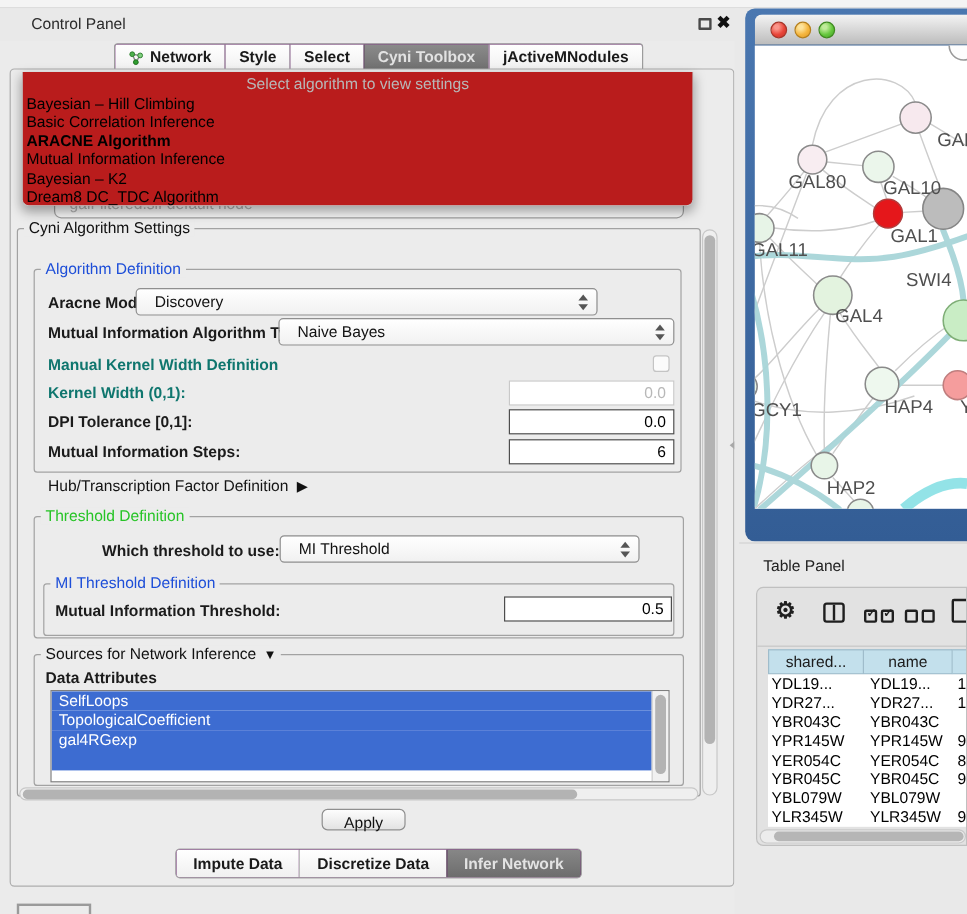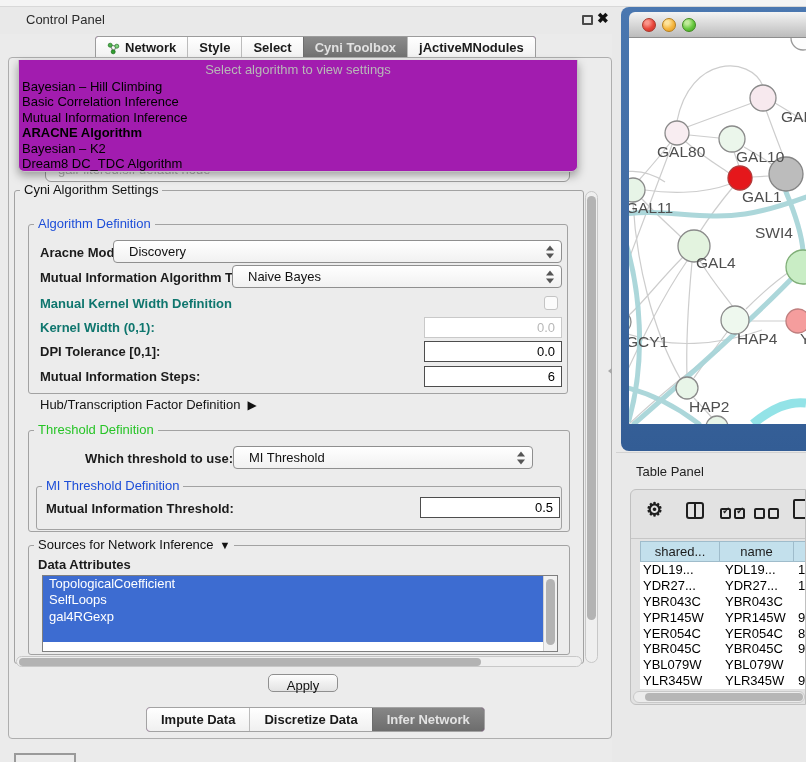--- a/index.html
+++ b/index.html
@@ -23,21 +23,21 @@
   .tab.sel{background:linear-gradient(#8b8b8b,#6f6f6f);color:#e2e2e2;border-left-color:#6f6f6f;}
   .tabicon{display:inline-flex;width:13px;height:13px;}
 
   .cp-content{left:8px;top:57px;width:604px;height:682px;border:1px solid #aeaeae;border-radius:4px;background:#ececec;box-sizing:border-box;}
 
   
   .bg-combo{left:45px;top:158px;width:525px;height:24px;background:#f7f7f7;border:1px solid #9f9f9f;border-radius:6px;box-sizing:border-box;
             color:#b3b3b3;line-height:22px;padding-left:12px;z-index:1;}
 
   
-  .popup{left:18px;top:60px;width:560px;height:112px;background:#a21caf;border:1px solid #c2c2c2;border-top:none;
+  .popup{left:18px;top:60px;width:560px;height:112px;background:#b91c1c;border:1px solid #c2c2c2;border-top:none;
          border-radius:0 0 6px 6px;box-shadow:0 4px 10px rgba(0,0,0,.35);z-index:10;box-sizing:border-box;}
   .popup-ph{height:19px;line-height:19px;text-align:center;color:#b8b8b8;font-size:13px;}
   .pitem{height:15.4px;line-height:15.4px;padding-left:3px;font-size:13px;color:#000;}
   .pitem.bold{font-weight:bold;}
 
   
   .gbox{position:absolute;border:1px solid #a2a2a2;border-radius:3px;box-sizing:border-box;}
   .legend{position:absolute;background:#ececec;padding:0 4px;font-size:13px;line-height:14px;white-space:nowrap;color:#111;}
   .legend.blue{color:#1d4ed8;}
   .legend.green{color:#27c427;}
@@ -154,38 +154,38 @@
 
   <div class="abs bg-combo nowrap" data-name="network-collection-combobox">
     <span data-name="network-collection-value">galFiltered.sif default node</span>
   </div>
 
   <div class="abs popup" data-name="algorithm-select-popup">
     <div class="popup-ph" data-name="popup-placeholder">Select algorithm to view settings</div>
     <div data-name="algorithm-popup-list">
         <div class="pitem" data-name="algorithm-option-bayesian-hill-climbing">Bayesian – Hill Climbing</div>
         <div class="pitem" data-name="algorithm-option-basic-correlation-inference">Basic Correlation Inference</div>
+        <div class="pitem bold" data-name="algorithm-option-aracne-algorithm">ARACNE Algorithm</div>
         <div class="pitem" data-name="algorithm-option-mutual-information-inference">Mutual Information Inference</div>
-        <div class="pitem bold" data-name="algorithm-option-aracne-algorithm">ARACNE Algorithm</div>
         <div class="pitem" data-name="algorithm-option-bayesian-k2">Bayesian – K2</div>
         <div class="pitem" data-name="algorithm-option-dream8-dc-tdc-algorithm">Dream8 DC_TDC Algorithm</div>
       </div>
   </div>
 
   <div class="gbox" style="left:14px;top:190px;width:570px;height:474px;" data-name="cyni-settings-group"></div>
   <span class="legend" style="left:20px;top:183px;" data-name="cyni-settings-title">Cyni Algorithm Settings</span>
 
   <div class="track" style="left:585px;top:191px;width:13px;height:472px;border-radius:7px;" data-name="settings-vscrollbar-track"></div>
   <div class="thumb" style="left:587px;top:196px;width:9px;height:424px;" data-name="settings-vscrollbar-thumb"></div>
 
   <div class="gbox" style="left:28px;top:224px;width:540px;height:170px;" data-name="algorithm-definition-group"></div>
   <span class="legend blue" style="left:34px;top:217px;" data-name="algorithm-definition-title">Algorithm Definition</span>
 
   <span class="lbl" style="left:40px;top:245px;" data-name="aracne-mode-label">Aracne Mode:</span>
-  <div class="combo" style="left:113px;top:240px;width:449px;" data-name="aracne-mode-combobox">
+  <div class="combo" style="left:113px;top:240px;width:385px;" data-name="aracne-mode-combobox">
     <span data-name="aracne-mode-value">Discovery</span>
     <span class="spin" data-name="spinner-arrows-icon"></span>
   </div>
 
   <span class="lbl" style="left:40px;top:270px;" data-name="mi-algorithm-label">Mutual Information Algorithm Type:</span>
   <div class="combo" style="left:232px;top:265px;width:330px;" data-name="mi-algorithm-combobox">
     <span data-name="mi-algorithm-value">Naive Bayes</span>
     <span class="spin" data-name="spinner-arrows-icon"></span>
   </div>
 
@@ -218,22 +218,22 @@
   <span class="lbl" style="left:46px;top:501px;" data-name="mi-threshold-label">Mutual Information Threshold:</span>
   <div class="inp" style="left:420px;top:497px;width:140px;" data-name="mi-threshold-input">0.5</div>
 
   <div class="gbox" style="left:28px;top:545px;width:542px;height:110px;" data-name="sources-group"></div>
   <span class="legend" style="left:34px;top:538px;" data-name="sources-title"><span data-name="sources-title-text">Sources for Network Inference</span><span class="tri" style="font-size:11px;margin-left:6px;" data-name="collapse-down-arrow-icon">▼</span></span>
 
   <span class="lbl" style="left:38px;top:557px;" data-name="data-attributes-label">Data Attributes</span>
 
   <div class="listbox" data-name="data-attributes-list">
     <div data-name="data-attributes-items">
+        <div class="litem" data-name="list-item-selfloops">SelfLoops</div>
         <div class="litem" data-name="list-item-topologicalcoefficient">TopologicalCoefficient</div>
-        <div class="litem" data-name="list-item-selfloops">SelfLoops</div>
         <div class="litem" data-name="list-item-gal4rgexp">gal4RGexp</div>
         <div class="litem" data-name="list-item-partial"></div>
       </div>
     <div class="list-sb" data-name="list-vscrollbar-track">
       <div class="list-thumb" data-name="list-vscrollbar-thumb"></div>
     </div>
   </div>
 
   <div class="track" style="left:16px;top:656px;width:566px;height:11px;" data-name="settings-hscrollbar-track"></div>
   <div class="thumb" style="left:19px;top:658px;width:462px;height:8px;border-radius:4px;" data-name="settings-hscrollbar-thumb"></div>

